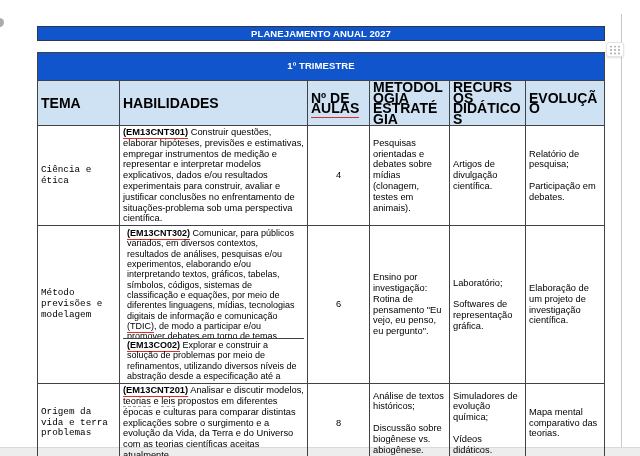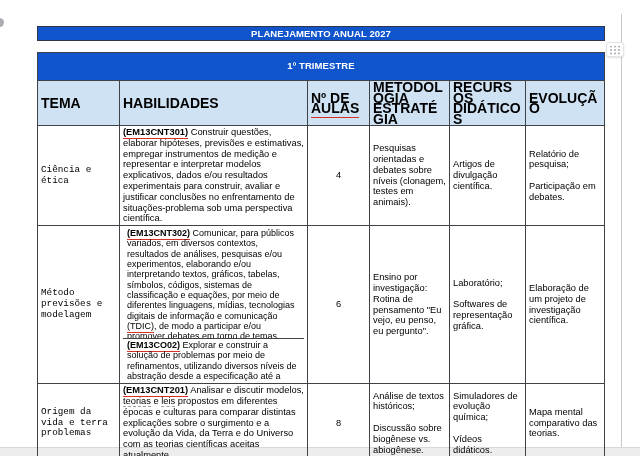--- a/index.html
+++ b/index.html
@@ -135,21 +135,21 @@
 ESTRATÉGIA</span></td>
     <td><span class="seg-plain">RECURSOS
 DIDÁTICOS</span></td>
     <td><span class="seg-plain">EVOLUÇÃO</span></td>
   </tr>
 
   <tr style="height:86px">
     <td class="cell-tema">Ciência e ética</td>
     <td class="cell-skills"><span class="seg-code">(EM13CNT301)</span><span class="seg-plain"> Construir questões, elaborar hipóteses, previsões e estimativas, empregar instrumentos de medição e representar e interpretar modelos explicativos, dados e/ou resultados experimentais para construir, avaliar e justificar conclusões no enfrentamento de situações-problema sob uma perspectiva científica.</span></td>
     <td class="cell-aulas">4</td>
-    <td class="cell-metodo">Pesquisas orientadas e debates sobre níveis (clonagem, testes em animais).</td>
+    <td class="cell-metodo">Pesquisas orientadas e debates sobre mídias (clonagem, testes em animais).</td>
     <td class="cell-recursos">Artigos de divulgação científica.</td>
     <td class="cell-aval">Relatório de pesquisa;
 
 Participação em debates.</td>
   </tr>
 
   <tr style="height:157px">
     <td class="cell-tema">Método previsões e modelagem</td>
     <td class="cell-skills-split">
       <div class="skills-stack">

